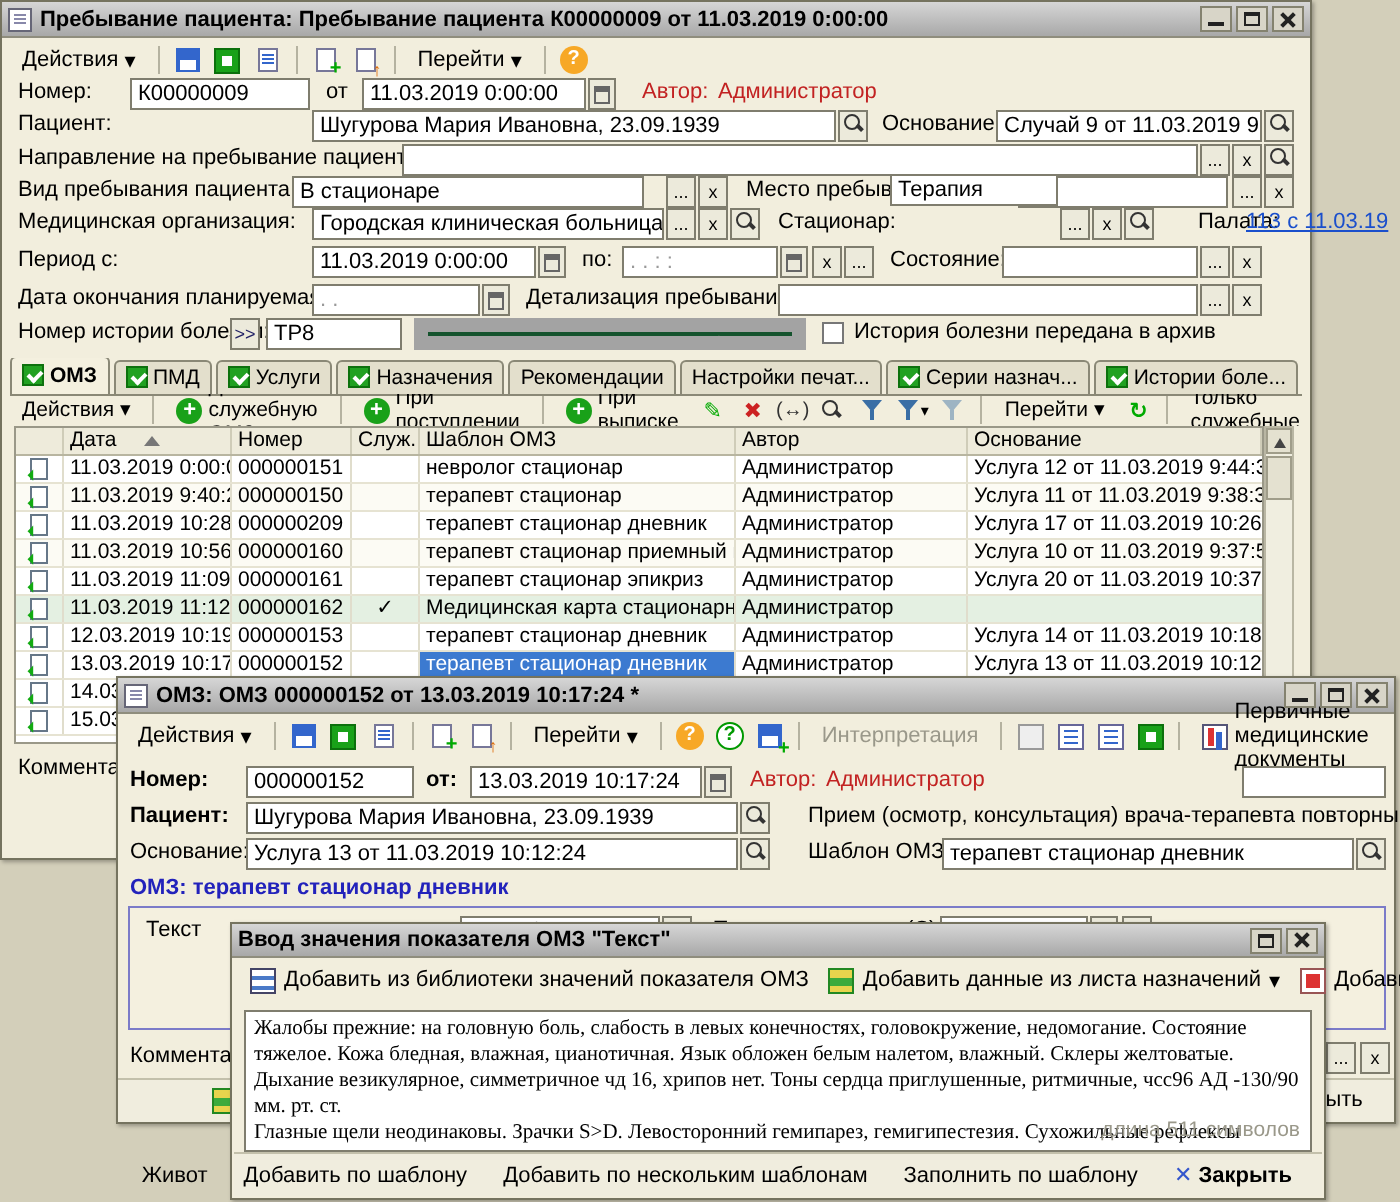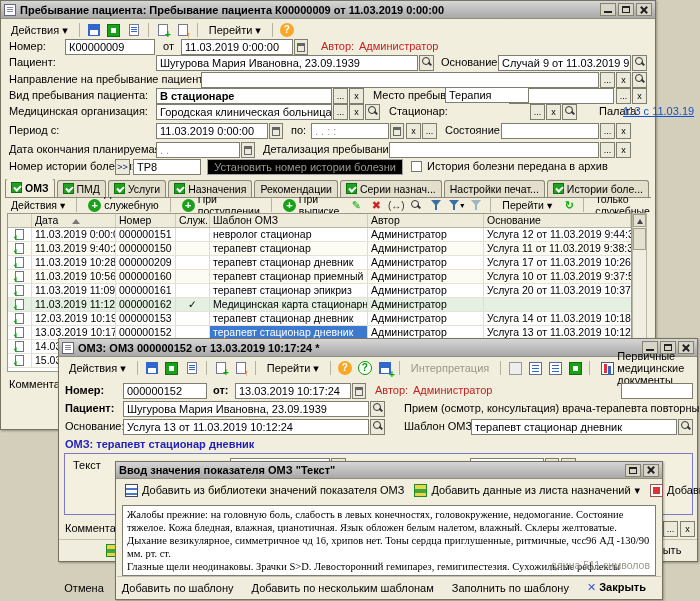--- a/index.html
+++ b/index.html
@@ -170,21 +170,21 @@
   <span class="fld" style="left:497px;top:54px;width:133px;">Случай 9 от 11.03.2019 9:36:12</span>
   <span class="sqb" style="left:631px;top:54px;"><span class="magg"></span></span>
 
   <span class="lbl" style="left:8px;top:71px;">Направление на пребывание пациента:</span>
   <span class="fld" style="left:200px;top:71px;width:398px;"></span>
   <span class="sqb" style="left:599px;top:71px;">...</span>
   <span class="sqb" style="left:615px;top:71px;">x</span>
   <span class="sqb" style="left:631px;top:71px;"><span class="magg"></span></span>
 
   <span class="lbl" style="left:8px;top:87px;">Вид пребывания пациента:</span>
-  <span class="fld" style="left:155px;top:87px;width:176px;font-weight:bold;">В стационаре</span>
+  <span class="fld" style="left:145px;top:87px;width:176px;">В стационаре</span>
   <span class="sqb" style="left:332px;top:87px;">...</span>
   <span class="sqb" style="left:348px;top:87px;">x</span>
   <span class="lbl" style="left:372px;top:87px;">Место пребывания пациента:</span>
   <span class="fld" style="left:508px;top:87px;width:105px;"></span>
   <span class="sqb" style="left:615px;top:87px;">...</span>
   <span class="sqb" style="left:631px;top:87px;">x</span>
 
   <span class="lbl" style="left:8px;top:103px;">Медицинская организация:</span>
   <span class="fld" style="left:155px;top:103px;width:176px;">Городская клиническая больница №22</span>
   <span class="sqb" style="left:332px;top:103px;">...</span>
@@ -215,21 +215,21 @@
   <span class="fld dim" style="left:155px;top:141px;width:84px;"> .  .</span>
   <span class="calb" style="left:240px;top:141px;"></span>
   <span class="lbl" style="left:262px;top:141px;">Детализация пребывания:</span>
   <span class="fld" style="left:388px;top:141px;width:210px;"></span>
   <span class="sqb" style="left:599px;top:141px;">...</span>
   <span class="sqb" style="left:615px;top:141px;">x</span>
 
   <span class="lbl" style="left:8px;top:158px;">Номер истории болезни:</span>
   <span class="sqb" style="left:114px;top:158px;color:#226;">&gt;&gt;</span>
   <span class="fld" style="left:132px;top:158px;width:68px;">ТР8</span>
-  <span class="lbl" style="left:206px;top:158px;width:196px;height:16px;border:1px solid #a3a3a3;background:#000000;color:#9a988a;text-align:center;overflow:hidden;">Установить номер истории болезни</span>
+  <span class="lbl" style="left:206px;top:158px;width:196px;height:16px;border:7px solid #a3a3a3;background:#14532d;color:#9a988a;text-align:center;overflow:hidden;">Установить номер истории болезни</span>
   <span class="chk" style="left:410px;top:160px;"></span>
   <span class="lbl" style="left:426px;top:158px;">История болезни передана в архив</span>
 
   <div class="tabs">
     <span class="tab act">
         <span class="gchk"></span>
         <span>ОМЗ</span>
       </span>
     <span class="tab">
         <span class="gchk"></span>
@@ -240,25 +240,25 @@
         <span>Услуги</span>
       </span>
     <span class="tab">
         <span class="gchk"></span>
         <span>Назначения</span>
       </span>
     <span class="tab">
         <span>Рекомендации</span>
       </span>
     <span class="tab">
+        <span>Настройки печат...</span>
+      </span>
+    <span class="tab">
         <span class="gchk"></span>
         <span>Серии назнач...</span>
-      </span>
-    <span class="tab">
-        <span>Настройки печат...</span>
       </span>
     <span class="tab">
         <span class="gchk"></span>
         <span>Истории боле...</span>
       </span>
 
   </div>
 
   <div class="tbar" style="position:absolute;left:4px;top:196px;height:16px;padding:0;font-size:10.5px;width:648px;overflow:hidden;">
     <span class="menu">
@@ -573,21 +573,21 @@
     <span class="flatb">
         <span class="icox ico-reddoc"></span>
         <span>Добавить из документов ОМЗ</span>
       </span>
   </div>
   <div class="txa" style="left:6px;top:43px;width:534px;height:71px;">Жалобы прежние: на головную боль, слабость в левых конечностях, головокружение, недомогание. Состояние тяжелое. Кожа бледная, влажная, цианотичная. Язык обложен белым налетом, влажный. Склеры желтоватые. Дыхание везикулярное, симметричное чд 16, хрипов нет. Тоны сердца приглушенные, ритмичные, чсс96 АД -130/90 мм. рт. ст.
 Глазные щели неодинаковы. Зрачки S&gt;D. Левосторонний гемипарез, гемигипестезия. Сухожильные рефлексы снижены.
 Живот мягкий, болезненный, на пальпацию не реагирует. Стул и диурез в норме.</div>
   <span class="note">длина 511 символов</span>
   <div class="dbtns">
-    <span class="dbtn">Отмена</span>
+    <span class="dbtn">Живот</span>
     <span class="vdiv"></span>
     <span class="dbtn">Добавить по шаблону</span>
     <span class="vdiv"></span>
     <span class="dbtn">Добавить по нескольким шаблонам</span>
     <span class="vdiv"></span>
     <span class="dbtn">Заполнить по шаблону</span>
     <span class="vdiv"></span>
     <span class="dbtn b"><span style="color:#3355cc;font-weight:bold;">✕</span> <span>Закрыть</span></span>
   </div>
 </div>

